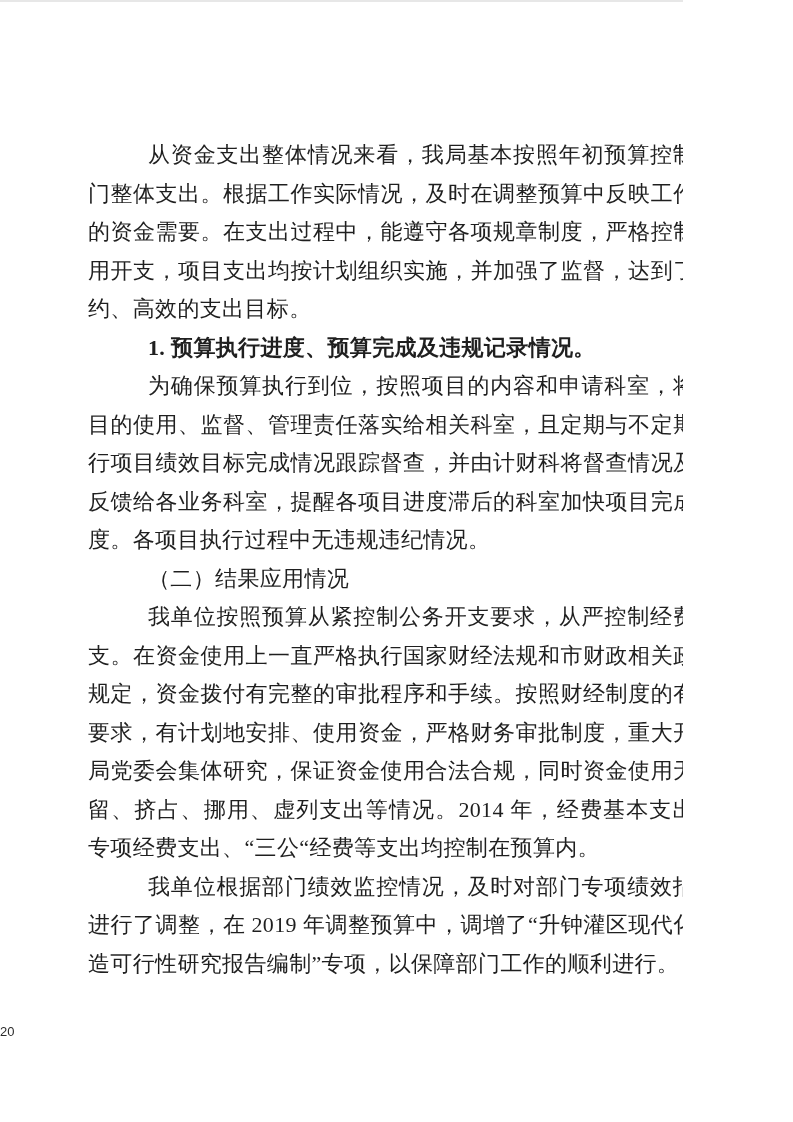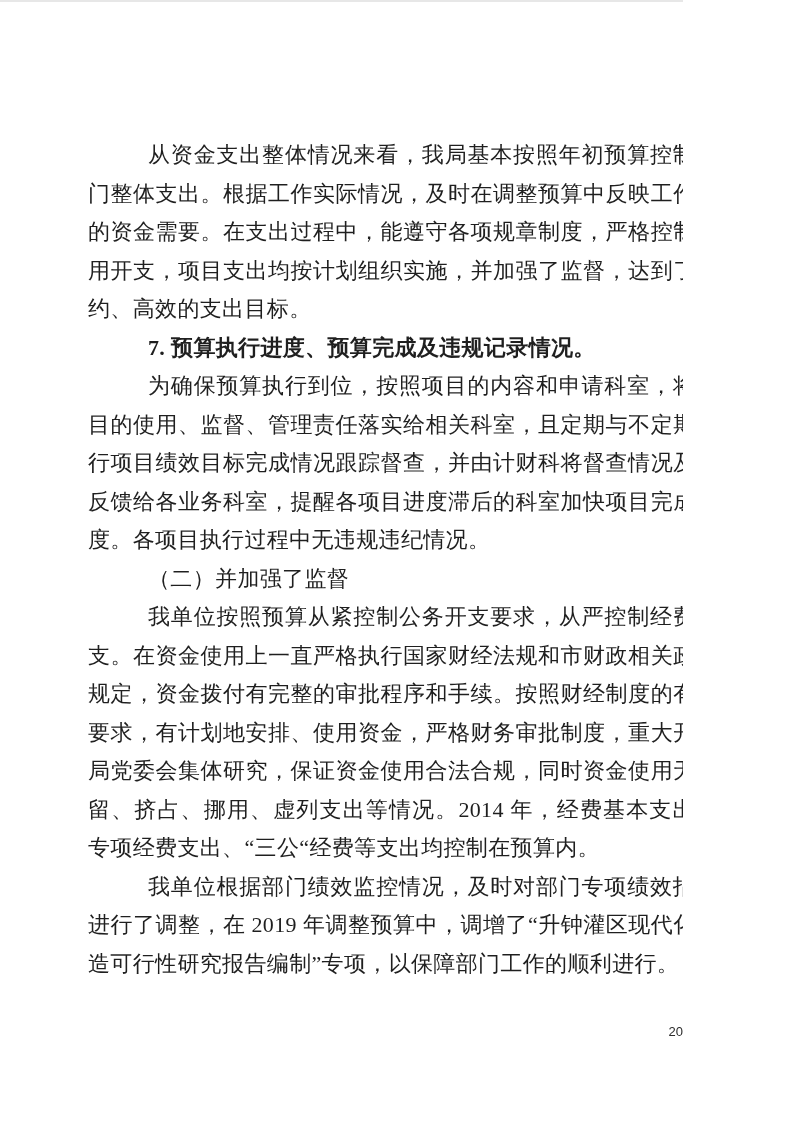--- a/index.html
+++ b/index.html
@@ -38,32 +38,32 @@
     font-weight: 600;
   }
   .heading-kai {
     font-weight: 400;
   }
   .footer {
     position: absolute;
     top: 1022px;
     left: 0;
     width: 100%;
-    text-align: right;
+    text-align: left;
     font-family: "Liberation Sans", "DejaVu Sans", sans-serif;
     font-size: 13px;
     color: #2b2b2b;
   }
 </style>
 </head>
 <body>
 
 <div class="page">
   <div class="content">
     <p class="para">从资金支出整体情况来看，我局基本按照年初预算控制部门整体支出。根据工作实际情况，及时在调整预算中反映工作中的资金需要。在支出过程中，能遵守各项规章制度，严格控制费用开支，项目支出均按计划组织实施，并加强了监督，达到了节约、高效的支出目标。</p>
-    <p class="para heading-bold">7. 预算执行进度、预算完成及违规记录情况。</p>
+    <p class="para heading-bold">1. 预算执行进度、预算完成及违规记录情况。</p>
     <p class="para">为确保预算执行到位，按照项目的内容和申请科室，将项目的使用、监督、管理责任落实给相关科室，且定期与不定期进行项目绩效目标完成情况跟踪督查，并由计财科将督查情况及时反馈给各业务科室，提醒各项目进度滞后的科室加快项目完成进度。各项目执行过程中无违规违纪情况。</p>
-    <p class="para heading-kai">（二）并加强了监督</p>
+    <p class="para heading-kai">（二）结果应用情况</p>
     <p class="para">我单位按照预算从紧控制公务开支要求，从严控制经费开支。在资金使用上一直严格执行国家财经法规和市财政相关政策规定，资金拨付有完整的审批程序和手续。按照财经制度的有关要求，有计划地安排、使用资金，严格财务审批制度，重大开支局党委会集体研究，保证资金使用合法合规，同时资金使用无截留、挤占、挪用、虚列支出等情况。2014 年，经费基本支出、专项经费支出、“三公“经费等支出均控制在预算内。</p>
     <p class="para">我单位根据部门绩效监控情况，及时对部门专项绩效指标进行了调整，在 2019 年调整预算中，调增了“升钟灌区现代化改造可行性研究报告编制”专项，以保障部门工作的顺利进行。</p>
   </div>
   <div class="footer">20</div>
 </div>
 
 </body></html>

